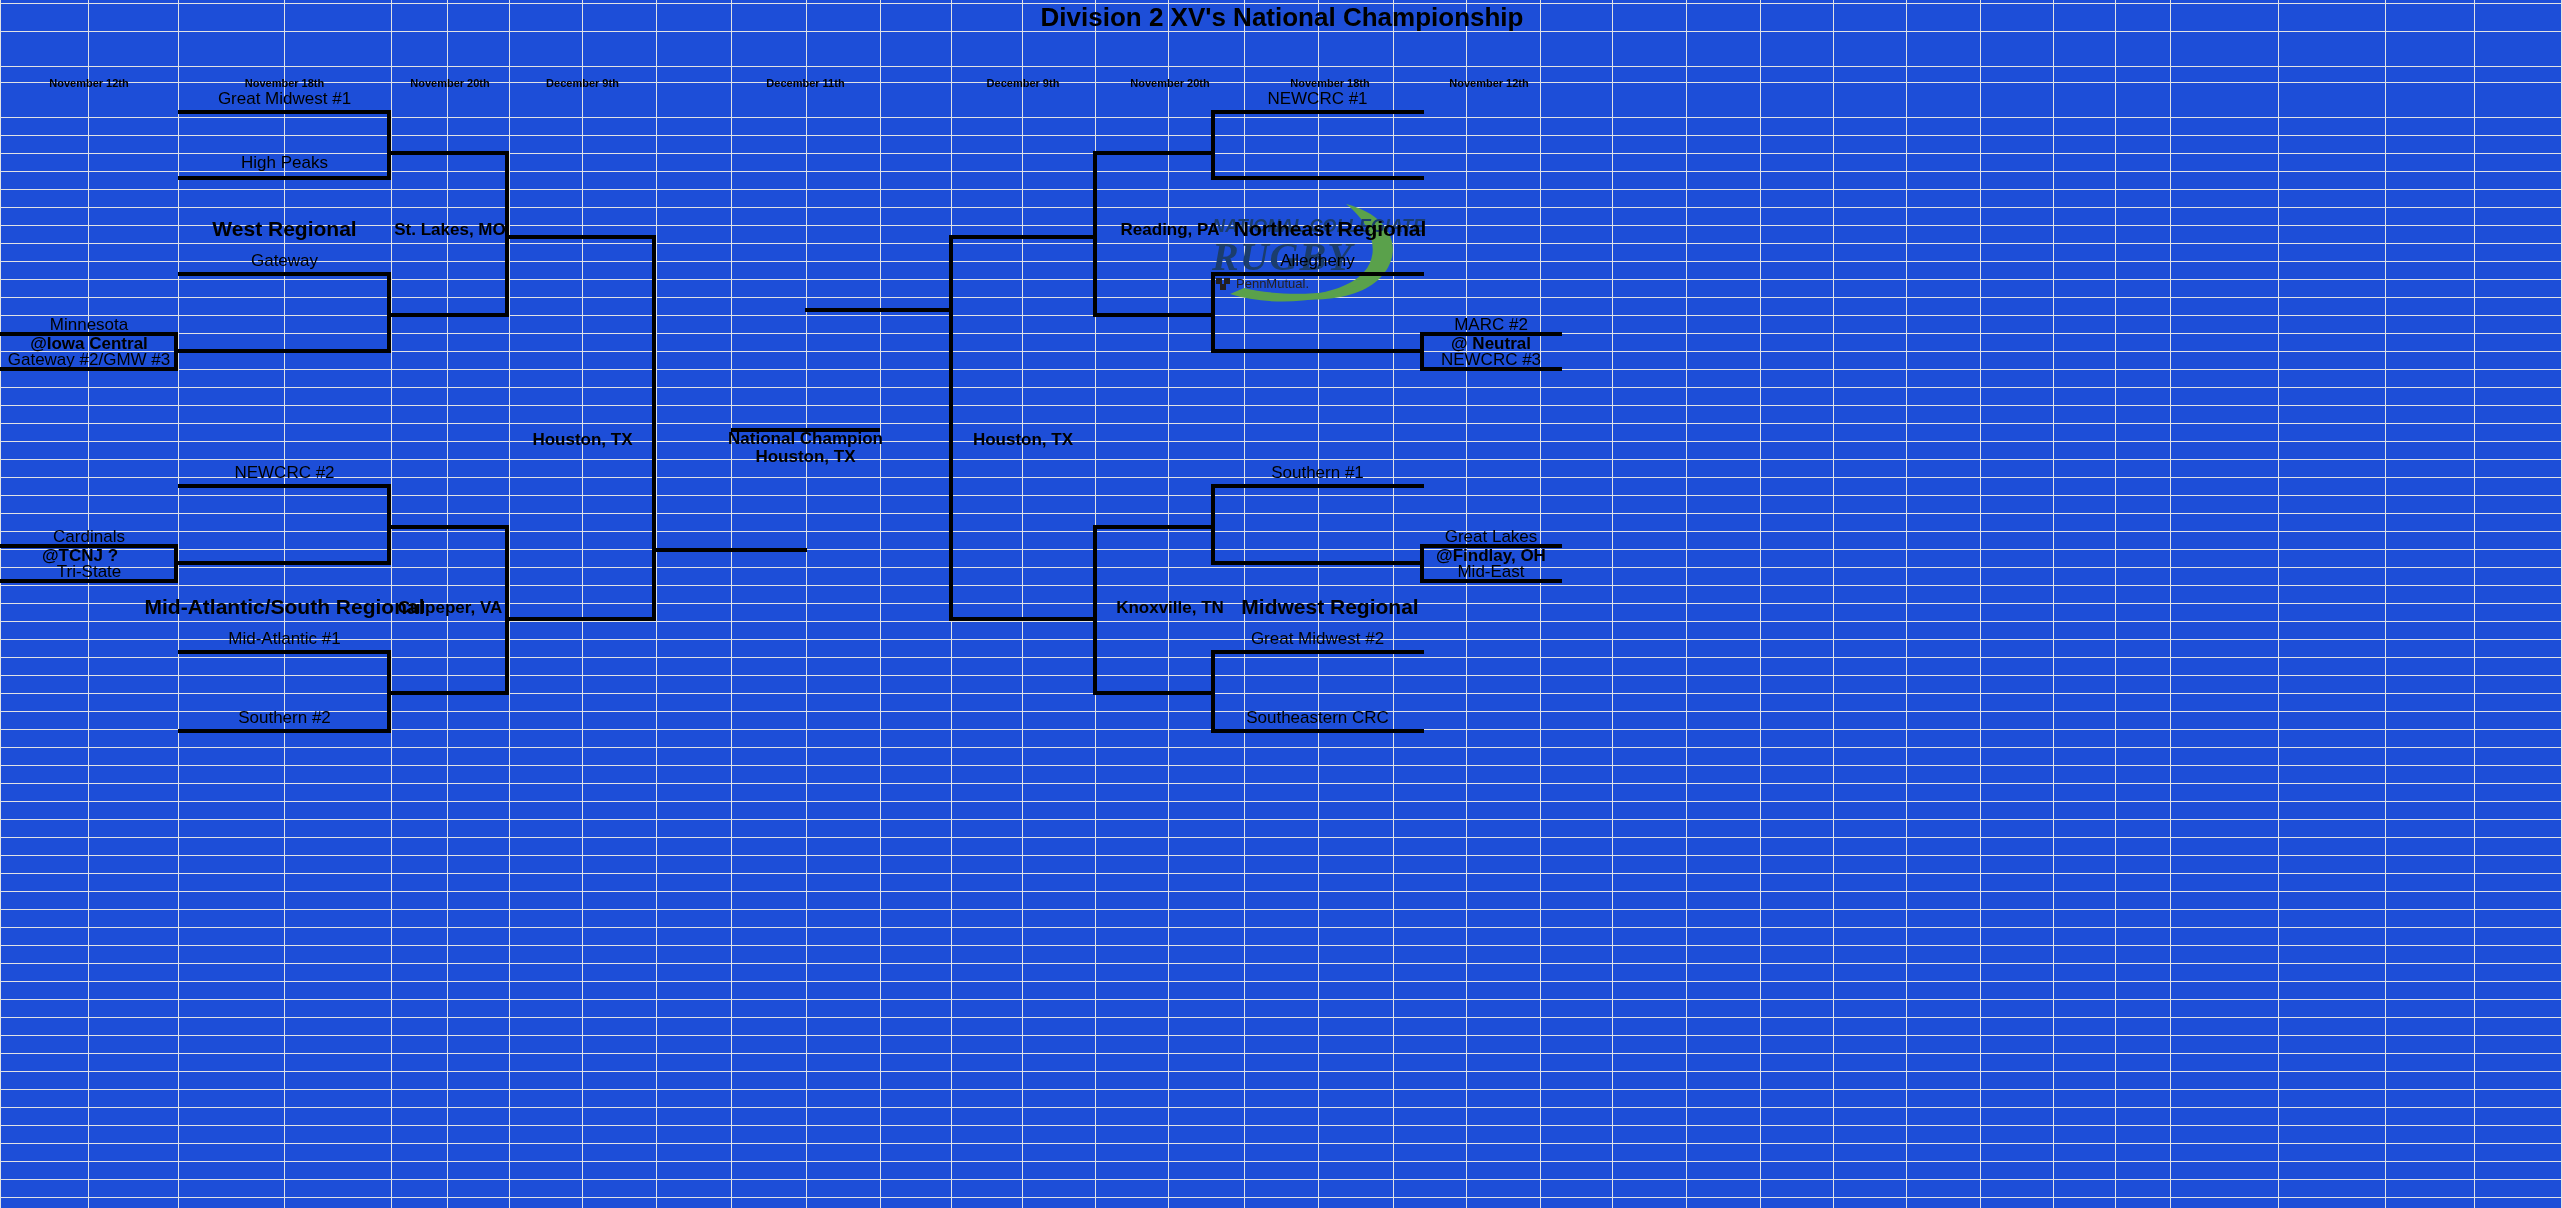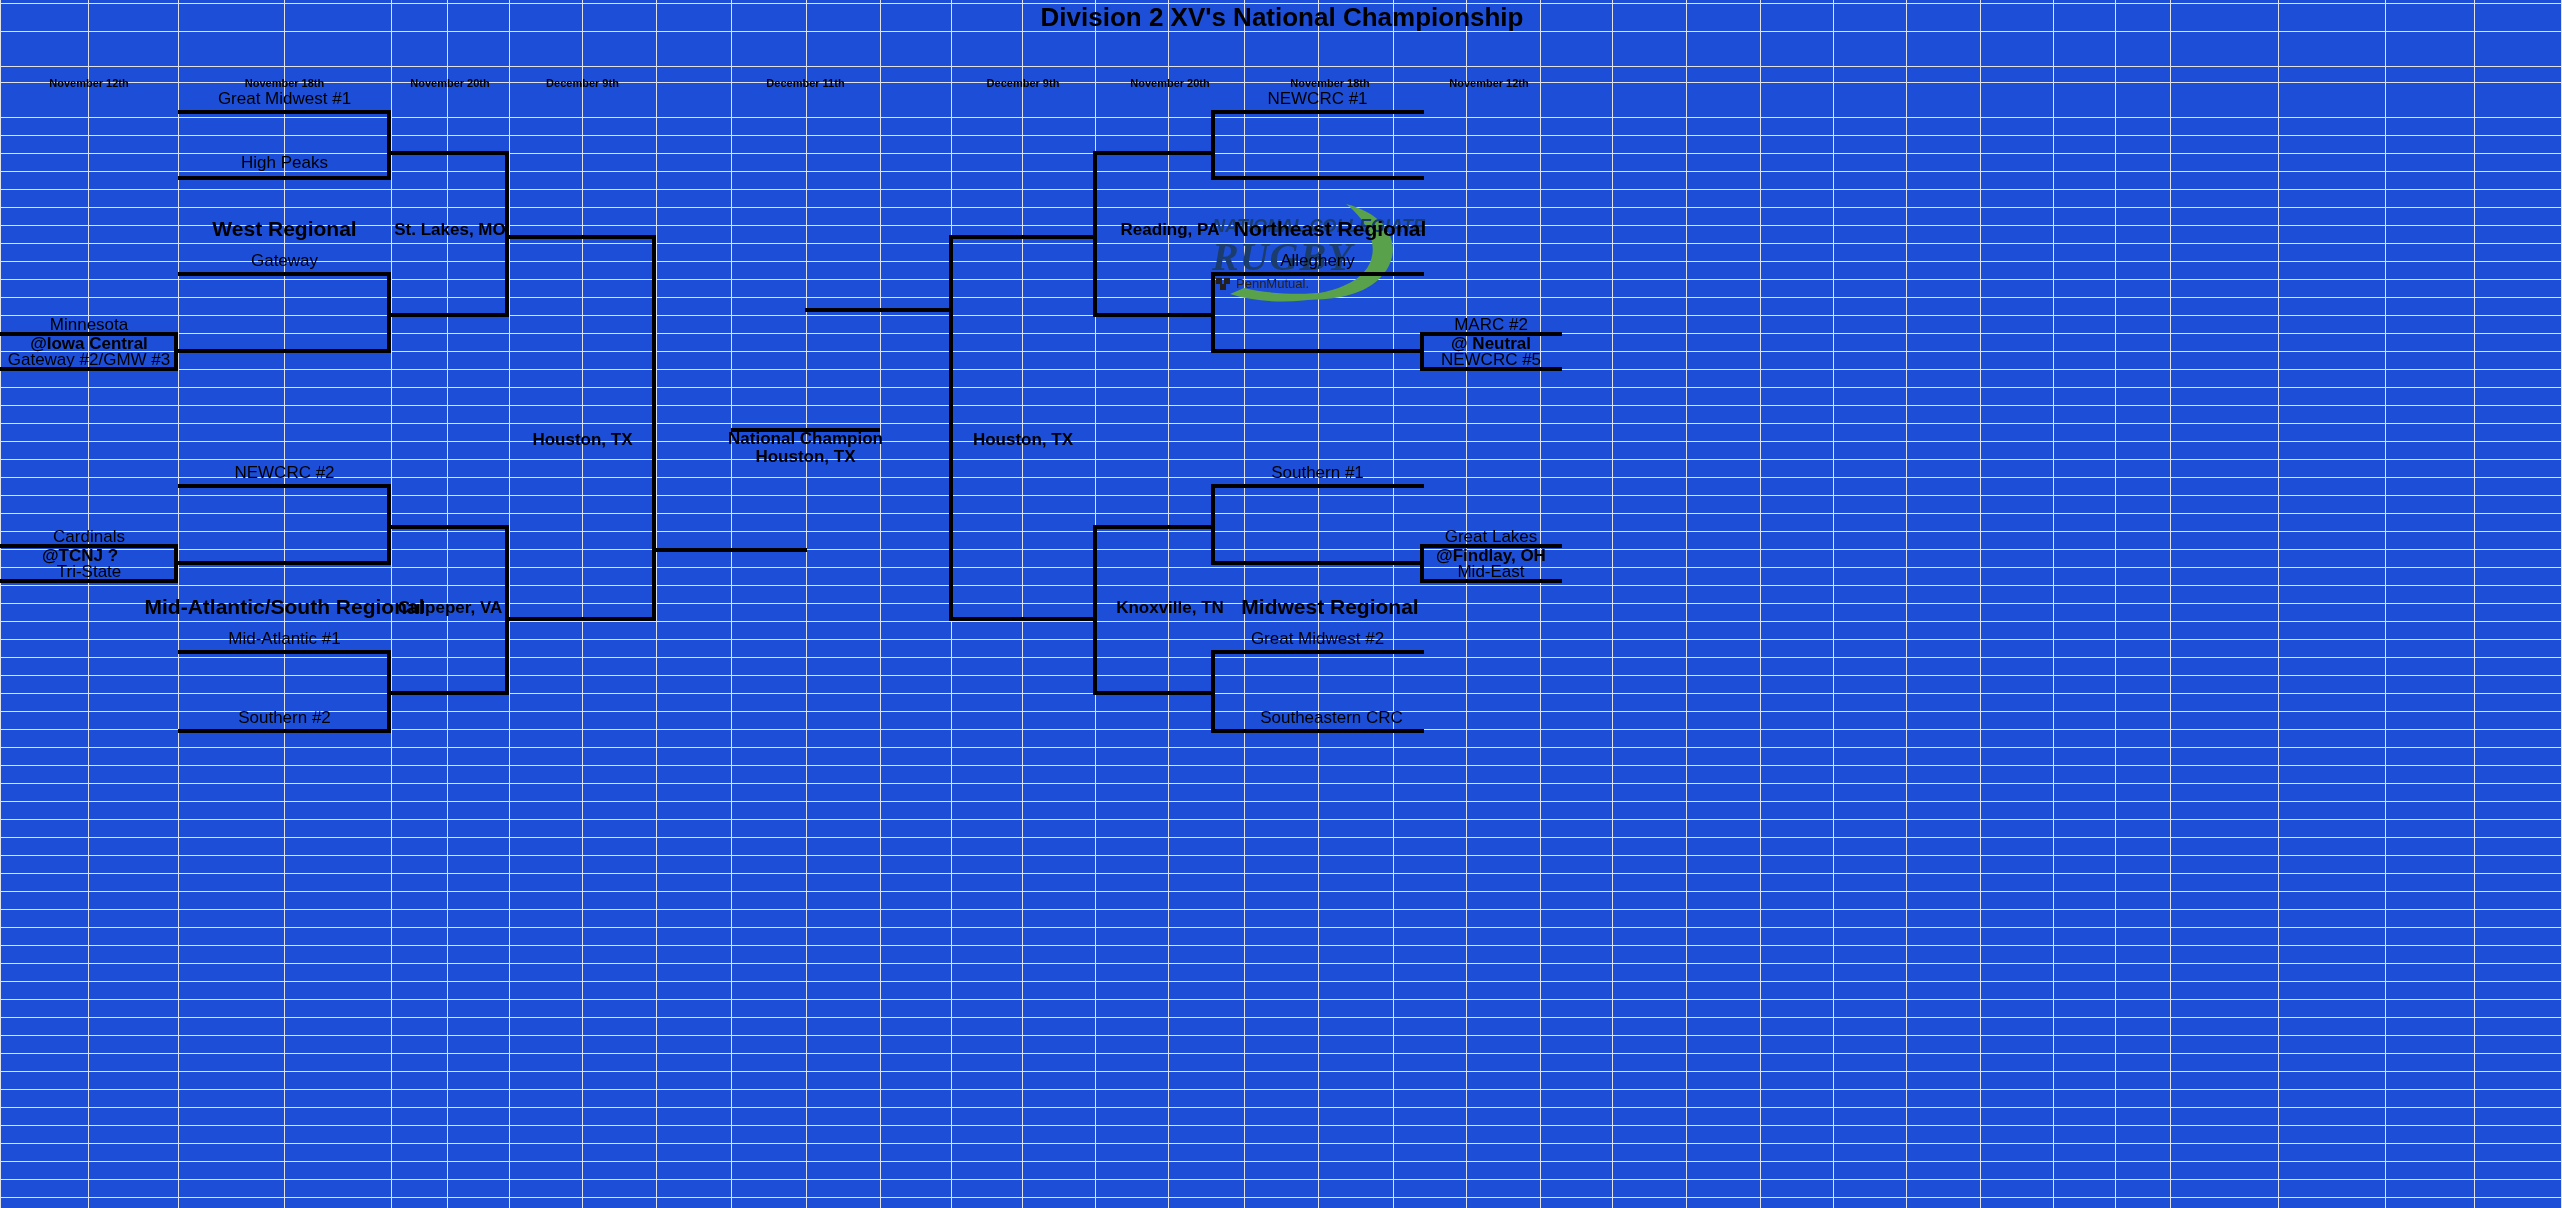--- a/index.html
+++ b/index.html
@@ -304,21 +304,21 @@
   <div class="cell t-region" style="left:1244px; top:216px; width:172px; height:26px;">Northeast Regional</div>
 
   <div class="cell t-team" style="left:1211px; top:250px; width:213px; height:22px;">Allegheny</div>
   <div class="hline" style="left:1211px; top:272px; width:213px;"></div>
   <div class="hline" style="left:1211px; top:349px; width:213px;"></div>
   <div class="vline" style="left:1211px; top:272px; height:81px;"></div>
 
   <div class="cell t-team" style="left:1420px; top:314px; width:142px; height:22px;">MARC #2</div>
   <div class="hline" style="left:1420px; top:332px; width:142px;"></div>
   <div class="cell t-teambold" style="left:1420px; top:333px; width:142px; height:22px;">@ Neutral</div>
-  <div class="cell t-team" style="left:1420px; top:349px; width:142px; height:22px;">NEWCRC #5</div>
+  <div class="cell t-team" style="left:1420px; top:349px; width:142px; height:22px;">NEWCRC #3</div>
   <div class="hline" style="left:1420px; top:367px; width:142px;"></div>
   <div class="vline" style="left:1420px; top:332px; height:39px;"></div>
 
   <div class="vline" style="left:1093px; top:525px; height:170px;"></div>
   <div class="hline" style="left:1093px; top:525px; width:122px;"></div>
   <div class="hline" style="left:1093px; top:691px; width:122px;"></div>
 
   <div class="cell t-team" style="left:1211px; top:462px; width:213px; height:22px;">Southern #1</div>
   <div class="hline" style="left:1211px; top:484px; width:213px;"></div>
   <div class="hline" style="left:1211px; top:561px; width:213px;"></div>
@@ -329,17 +329,17 @@
   <div class="cell t-teambold" style="left:1420px; top:545px; width:142px; height:22px;">@Findlay, OH</div>
   <div class="cell t-team" style="left:1420px; top:561px; width:142px; height:22px;">Mid-East</div>
   <div class="hline" style="left:1420px; top:579px; width:142px;"></div>
   <div class="vline" style="left:1420px; top:544px; height:39px;"></div>
 
   <div class="cell t-site" style="left:1095px; top:596px; width:150px; height:24px;">Knoxville, TN</div>
   <div class="cell t-region" style="left:1244px; top:594px; width:172px; height:26px;">Midwest Regional</div>
 
   <div class="cell t-team" style="left:1211px; top:628px; width:213px; height:22px;">Great Midwest #2</div>
   <div class="hline" style="left:1211px; top:650px; width:213px;"></div>
-  <div class="cell t-team" style="left:1211px; top:707px; width:213px; height:22px;padding-left:14px;">Southeastern CRC</div>
+  <div class="cell t-team" style="left:1211px; top:707px; width:213px; height:22px;">Southeastern CRC</div>
   <div class="hline" style="left:1211px; top:729px; width:213px;"></div>
   <div class="vline" style="left:1211px; top:650px; height:83px;"></div>
 
 </div>
 
 </body></html>

